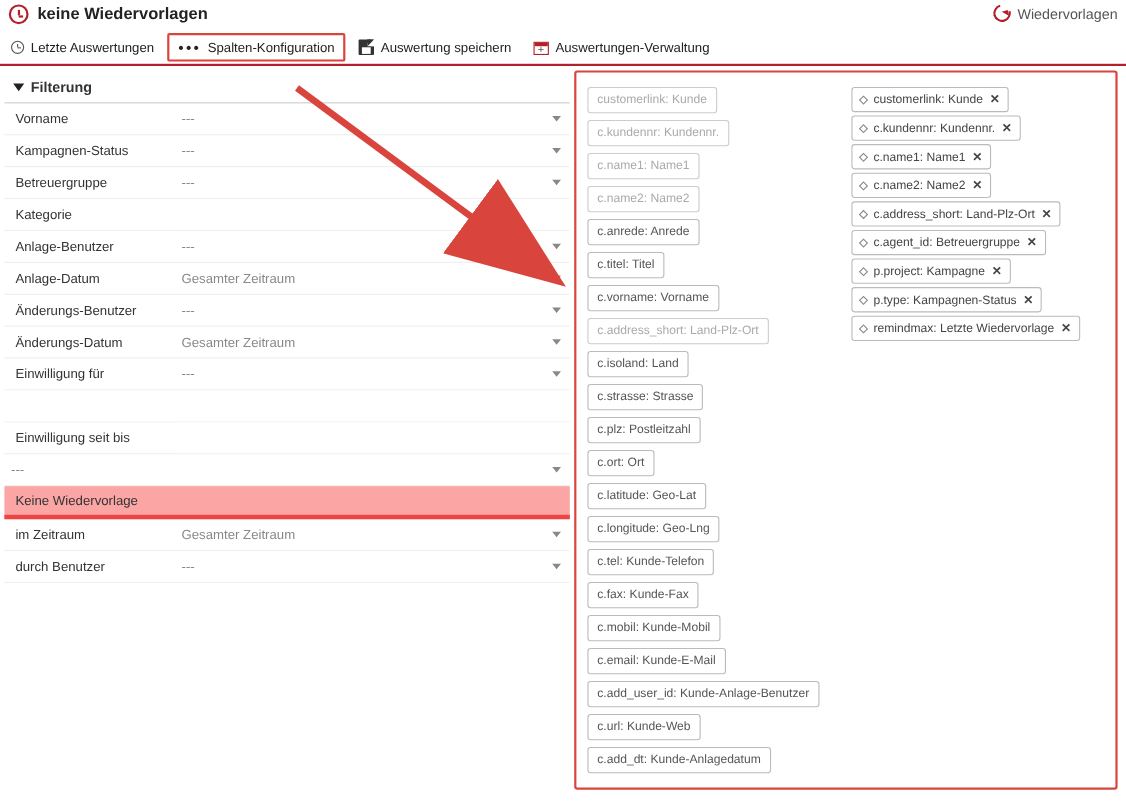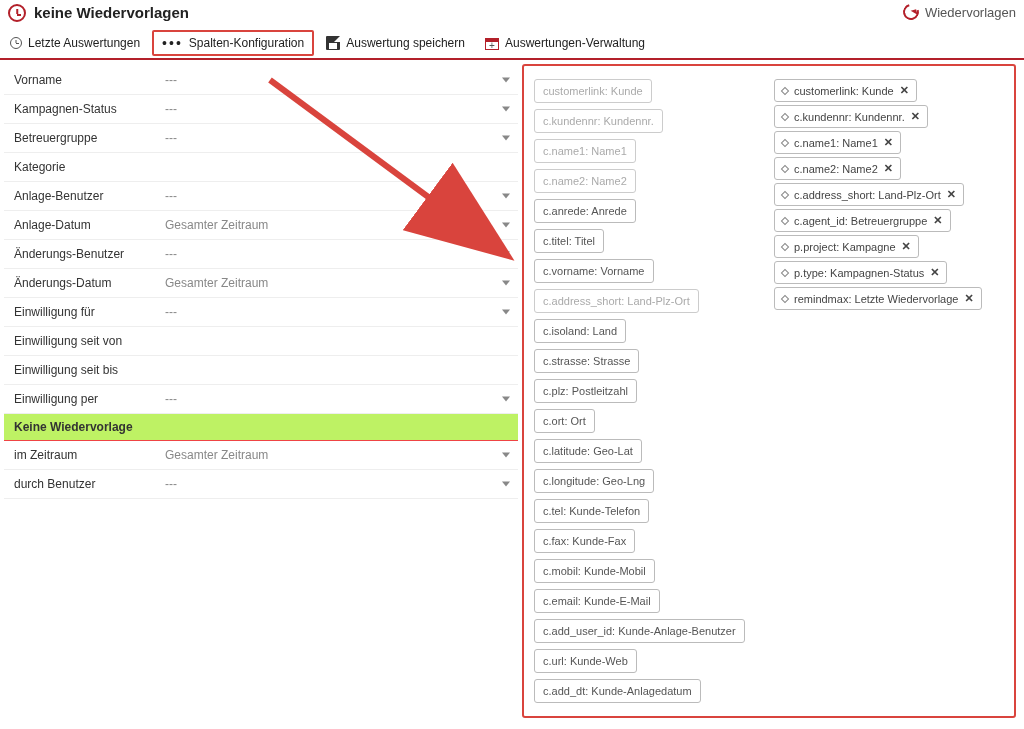--- a/index.html
+++ b/index.html
@@ -39,21 +39,21 @@
 .col-left{width:522px;padding:6px 4px 6px 4px}
 .filter-hdr{display:flex;align-items:center;border-bottom:1px solid #ccc;padding:6px 8px;font-weight:700;font-size:13px}
 .filter-tri{display:inline-block;width:0;height:0;border-left:5px solid transparent;border-right:5px solid transparent;border-top:7px solid #222;margin-right:6px}
 .form-row{display:flex;align-items:center;border-bottom:1px solid #eee}
 .form-label{width:155px;padding:7px 10px;font-size:12px;color:#333}
 .form-field{flex:1;position:relative}
 .inpt{width:100%;border:0;padding:7px 6px;font-size:12px;color:#666}
 .sel{width:100%;border:0;padding:7px 20px 7px 6px;font-size:12px;color:#888;appearance:none;background:transparent}
 .sel-wrap{position:relative}
 .sel-wrap::after{content:"";position:absolute;right:8px;top:50%;transform:translateY(-50%);width:0;height:0;border-left:4px solid transparent;border-right:4px solid transparent;border-top:5px solid #888;pointer-events:none}
-.section-row{background:#bef264;font-size:12px;font-weight:700;padding:6px 10px;border-bottom:1px solid #ef4444}
+.section-row{background:#fca5a5;font-size:12px;font-weight:400;padding:6px 10px;border-bottom:4px solid #ef4444}
 
 
 .arrow-svg{position:absolute;left:260px;top:10px;pointer-events:none}
 
 
 .col-right{flex:1;margin:4px 8px 4px 0;border:2px solid #d9443d;border-radius:3px;background:#fff}
 .panel-hdr{display:flex;align-items:center;padding:8px 10px;border-bottom:1px solid #ccc;font-weight:700;font-size:13px}
 .panel-body{display:flex}
 .avail-col,.sel-col{padding:10px}
 .avail-col{width:240px}
@@ -96,20 +96,24 @@
   <div class="tool-item">
     <span class="ti-icon">
           <span class="cal-icon"></span>
         </span>
     <span>Auswertungen-Verwaltung</span>
   </div>
 </div>
 
 <div class="body">
   <div class="col-left">
+    <div class="filter-hdr">
+      <span class="filter-tri"></span>
+      <span>Filterung</span>
+    </div>
     <div id="filter-rows">
           <div class="form-row">
             <div class="form-label">Vorname</div>
             <div class="form-field">
               <div class="sel-wrap"><select class="sel"><option>---</option></select></div>
             </div>
           </div>
           <div class="form-row">
             <div class="form-label">Kampagnen-Status</div>
             <div class="form-field">
@@ -150,29 +154,27 @@
               <div class="sel-wrap"><select class="sel"><option>Gesamter Zeitraum</option></select></div>
             </div>
           </div>
           <div class="form-row">
             <div class="form-label">Einwilligung für</div>
             <div class="form-field">
               <div class="sel-wrap"><select class="sel"><option>---</option></select></div>
             </div>
           </div>
           <div class="form-row">
-            <div class="form-label">Einwilligung seit von</div>
             <div class="form-field"><input class="inpt" style=""></div>
           </div>
           <div class="form-row">
             <div class="form-label">Einwilligung seit bis</div>
             <div class="form-field"><input class="inpt" style=""></div>
           </div>
           <div class="form-row">
-            <div class="form-label">Einwilligung per</div>
             <div class="form-field">
               <div class="sel-wrap"><select class="sel"><option>---</option></select></div>
             </div>
           </div>
         </div>
     <div class="section-row">Keine Wiedervorlage</div>
     <div id="filter-rows2">
           <div class="form-row">
             <div class="form-label">im Zeitraum</div>
             <div class="form-field">

